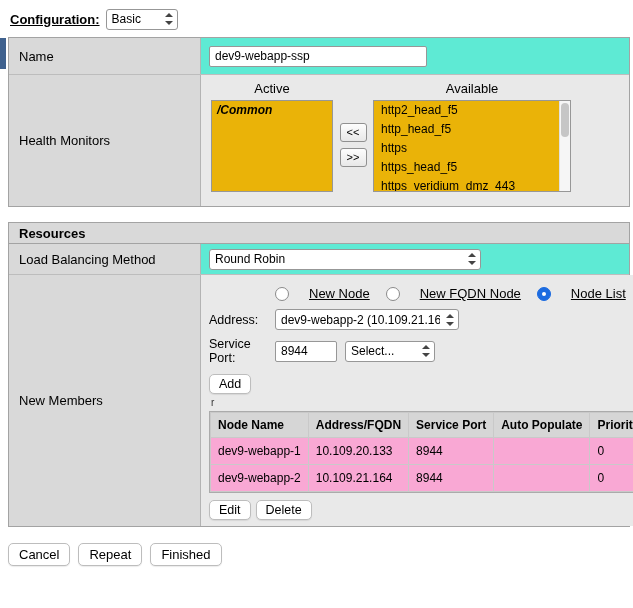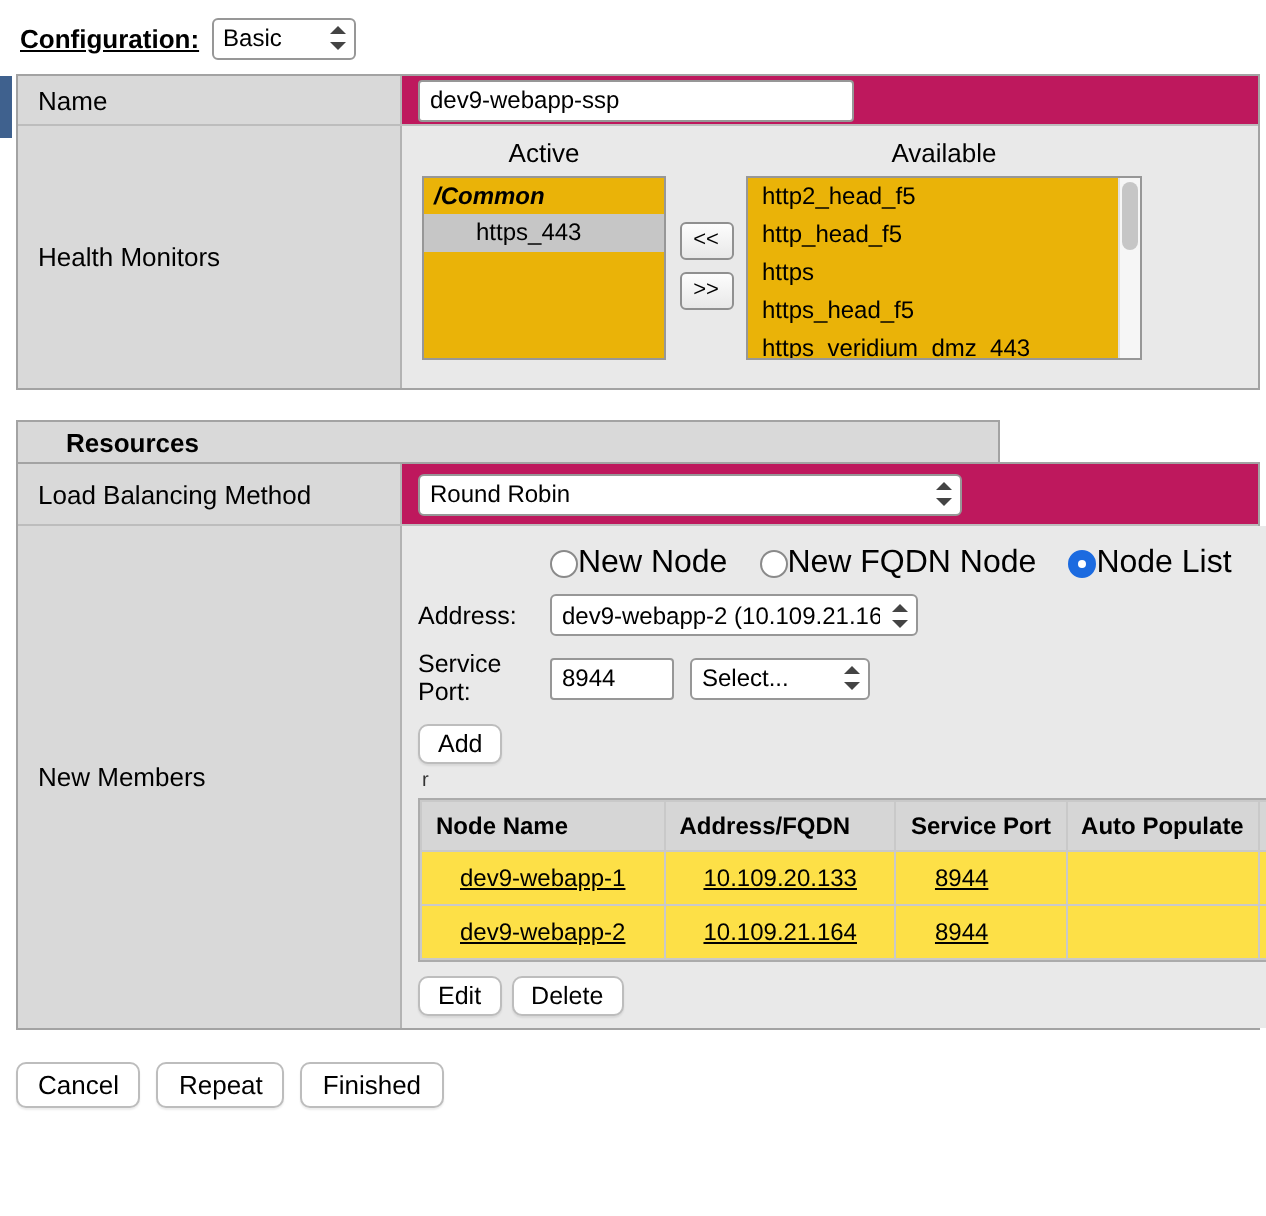--- a/index.html
+++ b/index.html
@@ -34,26 +34,26 @@
 
   
   .ftable { margin-left:8px; width:622px; border:1px solid #a3a3a3; }
   .frow { display:flex; border-bottom:1px solid #bdbdbd; }
   .frow:last-child { border-bottom:none; }
   .label-cell {
     width:192px; min-width:192px; background:#d9d9d9;
     border-right:1px solid #b3b3b3; padding:6px 10px;
     display:flex; align-items:center; font-size:13px;
   }
-  .content-cell { flex:1; background:#be185d; padding:5px 8px; display:flex; align-items:center; }
+  .content-cell { flex:1; background:#5eead4; padding:5px 8px; display:flex; align-items:center; }
   .content-block { flex:1; background:#e9e9e9; padding:6px 8px; display:block; }
 
   .blue-tab { position:absolute; left:0; top:38px; width:6px; height:31px; background:#3f618e; }
 
-  .row-name, .row-desc { height:25px; }
+  .row-name, .row-desc { height:37px; }
   .row-hm { height:131px; }
 
   .name-input { width:218px; }
   .desc-input { width:100%; }
 
   
   .hm-cols { display:flex; padding-left:2px; }
   .hm-col1 { width:122px; }
   .hm-colb { width:40px; display:flex; flex-direction:column; align-items:center; justify-content:center; gap:6px; margin-top:18px; height:92px; }
   .hm-col3 { width:198px; }
@@ -67,56 +67,56 @@
   .vscroll { position:absolute; right:0; top:0; bottom:0; width:11px; background:#f6f6f6; border-left:1px solid #e0e0e0; }
   .vthumb { position:absolute; right:1px; top:2px; width:8px; height:34px; background:#c6c6c6; border-radius:4px; }
   .mini-btn {
     width:27px; height:19px; font:11px "Liberation Sans", sans-serif;
     background:linear-gradient(#fdfdfd,#e8e8e8); border:1px solid #909090; border-radius:3px;
     text-align:center; line-height:17px; cursor:pointer;
   }
 
   
   .section-bar {
-    margin:15px 0 0 8px; width:492px; background:#d9d9d9;
+    margin:15px 0 0 8px; width:622px; background:#d9d9d9;
     border:1px solid #a3a3a3; border-bottom:none;
-    font-weight:bold; font-size:13px; padding:3px 24px; height:21px;
+    font-weight:bold; font-size:13px; padding:3px 10px; height:21px;
   }
   .rtable { margin-left:8px; width:622px; border:1px solid #a3a3a3; }
   .row-lb, .row-pga { height:31px; }
 
   .w-config { width:72px; }
   .w-lb { width:272px; }
   .w-pga { width:108px; }
   .w-addr { width:184px; }
   .w-portsel { width:90px; }
 
   
   .nm-radios { display:flex; align-items:center; gap:16px; margin:4px 0 0 66px; height:17px; }
-  .radio-opt { display:flex; align-items:center; gap:0; font-size:16px; cursor:pointer; }
+  .radio-opt { display:flex; align-items:center; gap:20px; font-size:13px; cursor:pointer;text-decoration:underline; }
   .radio { width:14px; height:14px; border-radius:50%; border:1px solid #8a8a8a; background:#fff; display:inline-block; position:relative; }
   .radio[data-checked="true"] { background:#1c6be0; border-color:#1c6be0; }
   .radio[data-checked="true"]::after { content:""; position:absolute; left:4px; top:4px; width:4px; height:4px; border-radius:50%; background:#fff; }
 
   .nm-line { display:flex; align-items:center; margin-top:7px; }
   .nm-label { width:66px; min-width:66px; font-size:12.5px; }
   .port-input { width:62px; }
   .gap8 { margin-left:8px; }
 
   .btn {
     display:inline-block; background:#fff; border:1px solid #bdbdbd; border-radius:5px;
     font:12.5px "Liberation Sans", sans-serif; padding:2px 9px; cursor:pointer;
     box-shadow:0 1px 1px rgba(0,0,0,0.08);
   }
   .nm-add { margin-top:9px; }
   .stray { font-size:10px; color:#333; margin:3px 0 0 2px; height:12px; }
 
   table.mtable { border-collapse:separate; border-spacing:1px; background:#c9c9c9; border:1px solid #ababab; margin-top:2px; }
   table.mtable th { background:#d6d6d6; font-weight:bold; font-size:12px; text-align:left; padding:5px 7px; white-space:nowrap; }
-  table.mtable td { background:#fde047; font-size:12px; padding:6px 19px; white-space:nowrap;text-decoration:underline; }
+  table.mtable td { background:#f9a8d4; font-size:12px; padding:6px 7px; white-space:nowrap; }
   .col-node { width:92px; } .col-addr { width:96px; } .col-port { width:70px; } .col-auto { width:86px; } .col-prio { width:50px; }
 
   .nm-actions { margin-top:7px; display:flex; gap:5px; }
 
   .footer { margin:16px 0 0 8px; display:flex; gap:8px; }
   .footer .btn { font-size:13px; padding:3px 10px; }
 </style>
 </head>
 <body>
 
@@ -144,21 +144,20 @@
 
 
     <div class="frow row-hm">
       <div class="label-cell">Health Monitors</div>
       <div class="content-block">
         <div class="hm-cols">
           <div class="hm-col1">
             <div class="hm-head">Active</div>
             <div class="listbox">
               <div class="lb-group">/Common</div>
-              <div class="lb-item indent sel">https_443</div>
             </div>
           </div>
           <div class="hm-colb">
             <div class="mini-btn">&lt;&lt;</div>
             <div class="mini-btn">&gt;&gt;</div>
           </div>
           <div class="hm-col3">
             <div class="hm-head">Available</div>
             <div class="listbox avail">
               <div class="lb-item">http2_head_f5</div>

